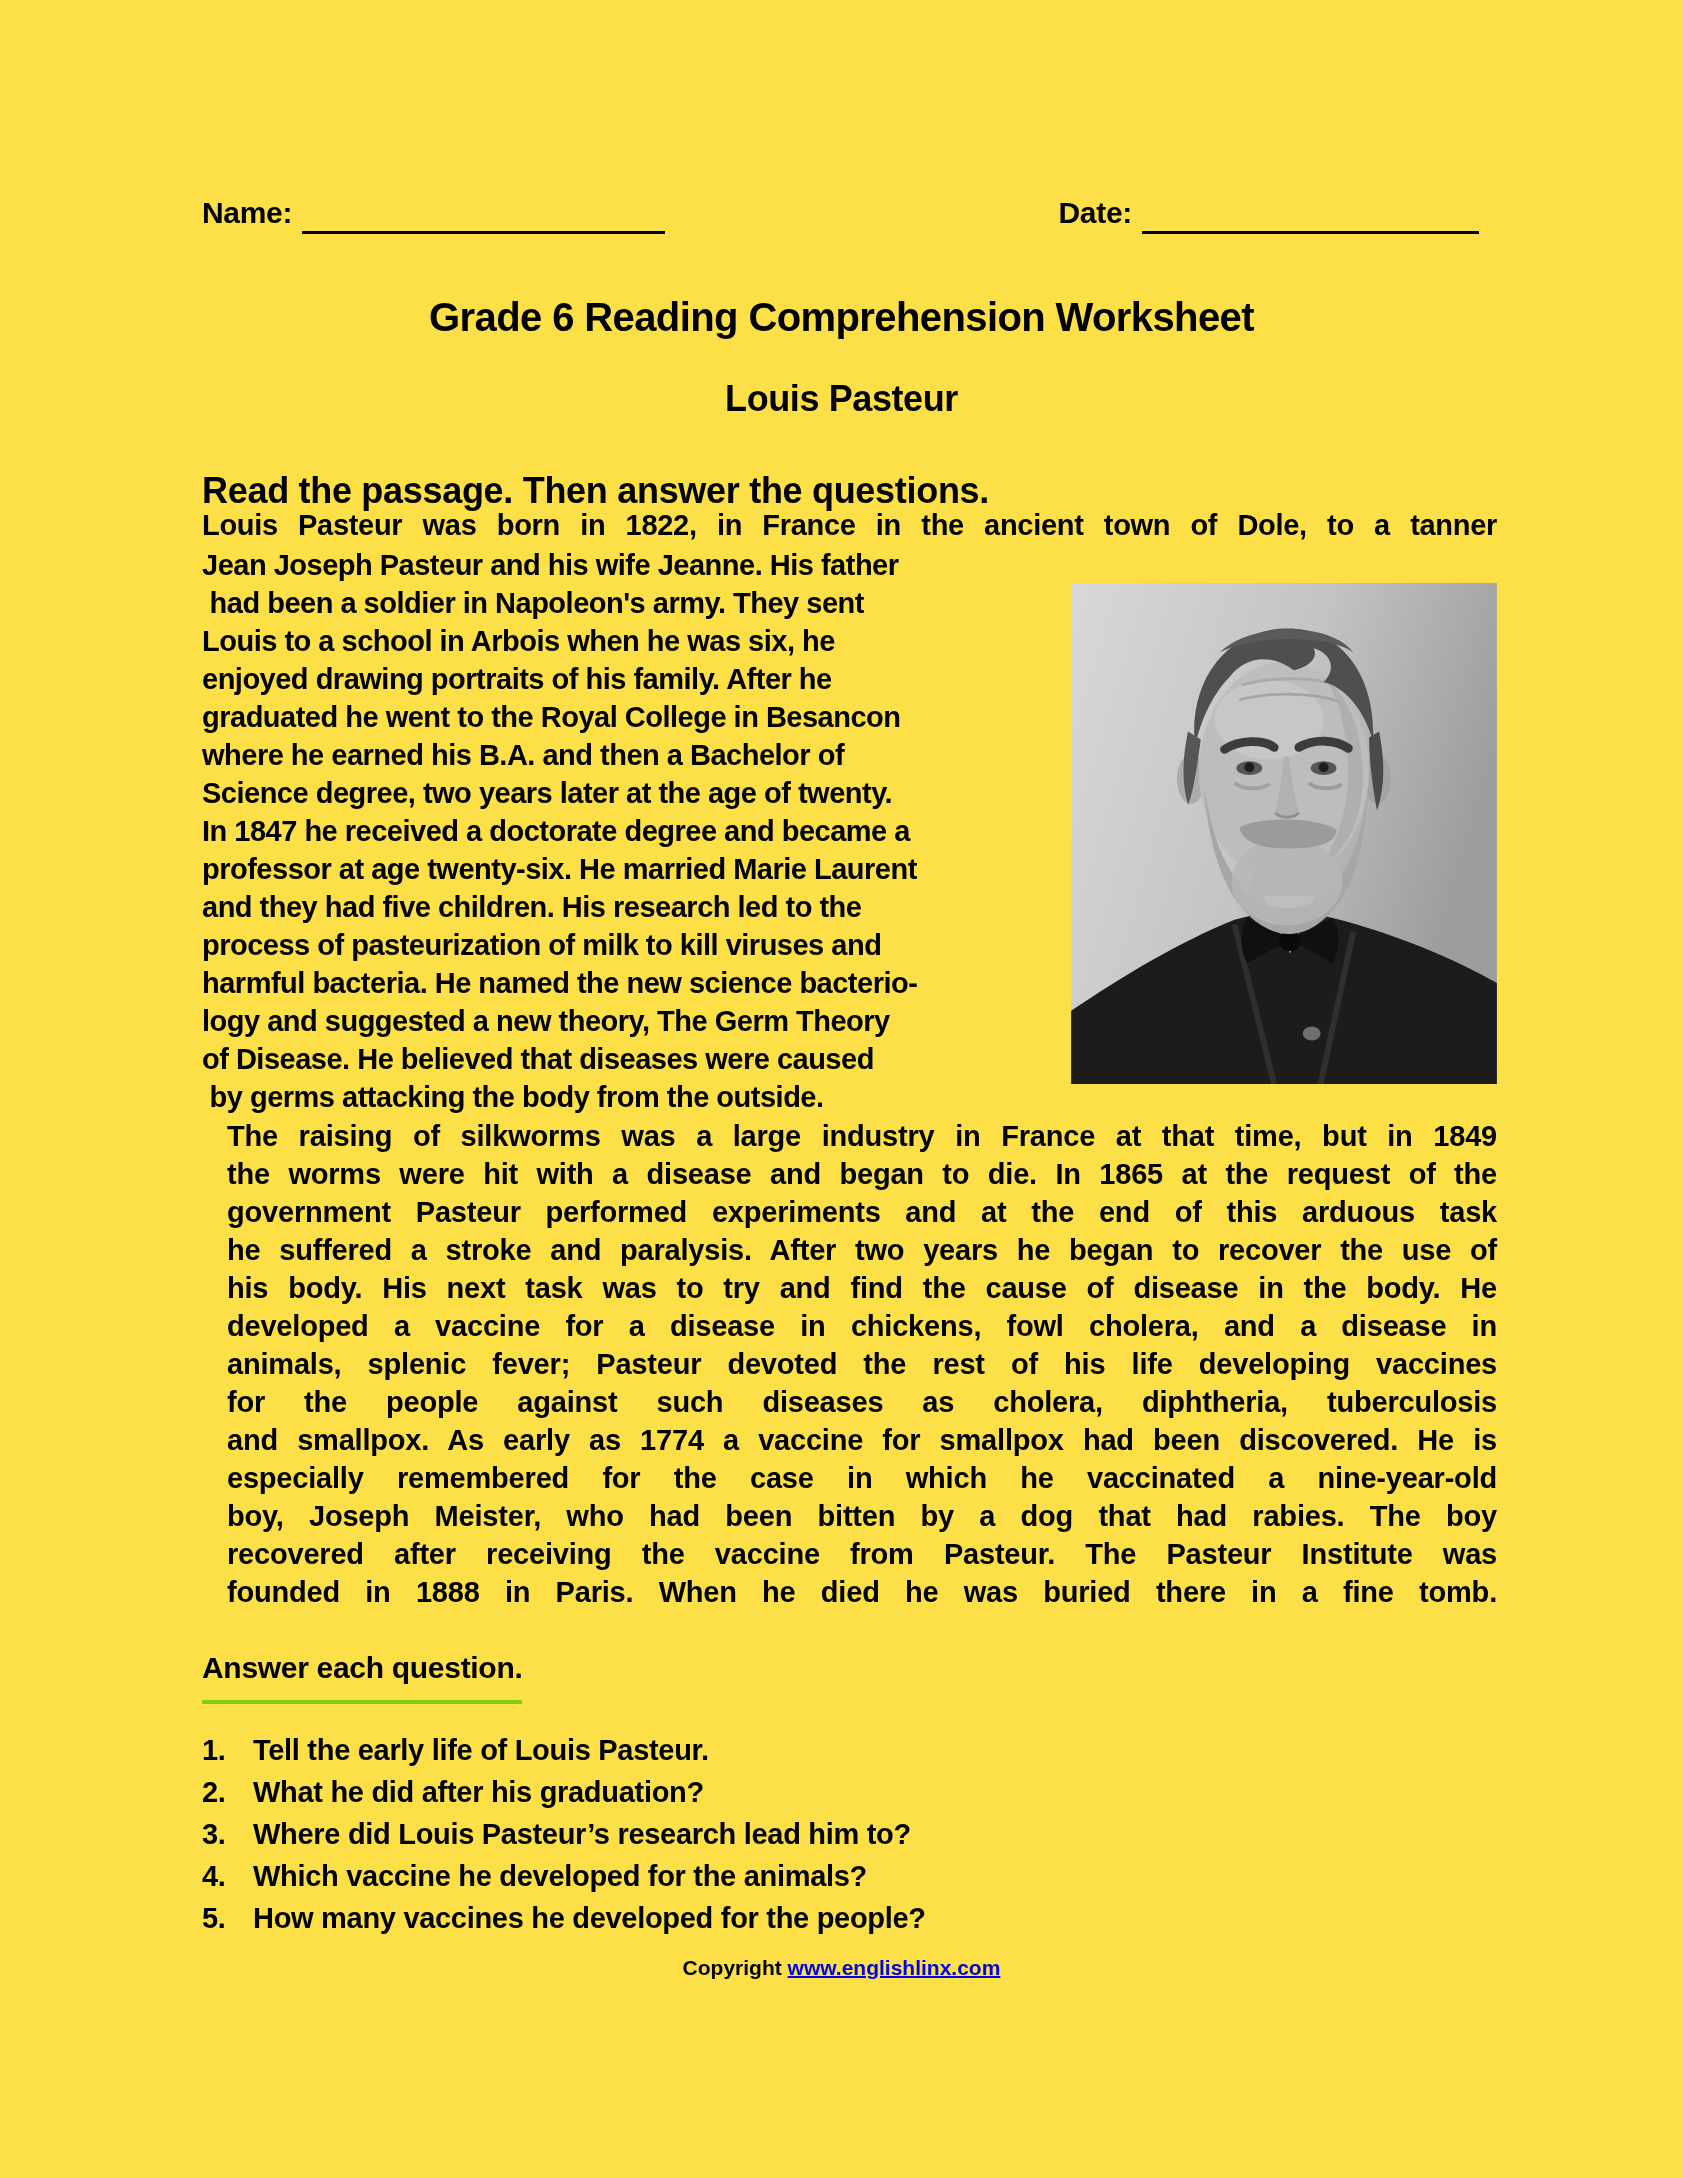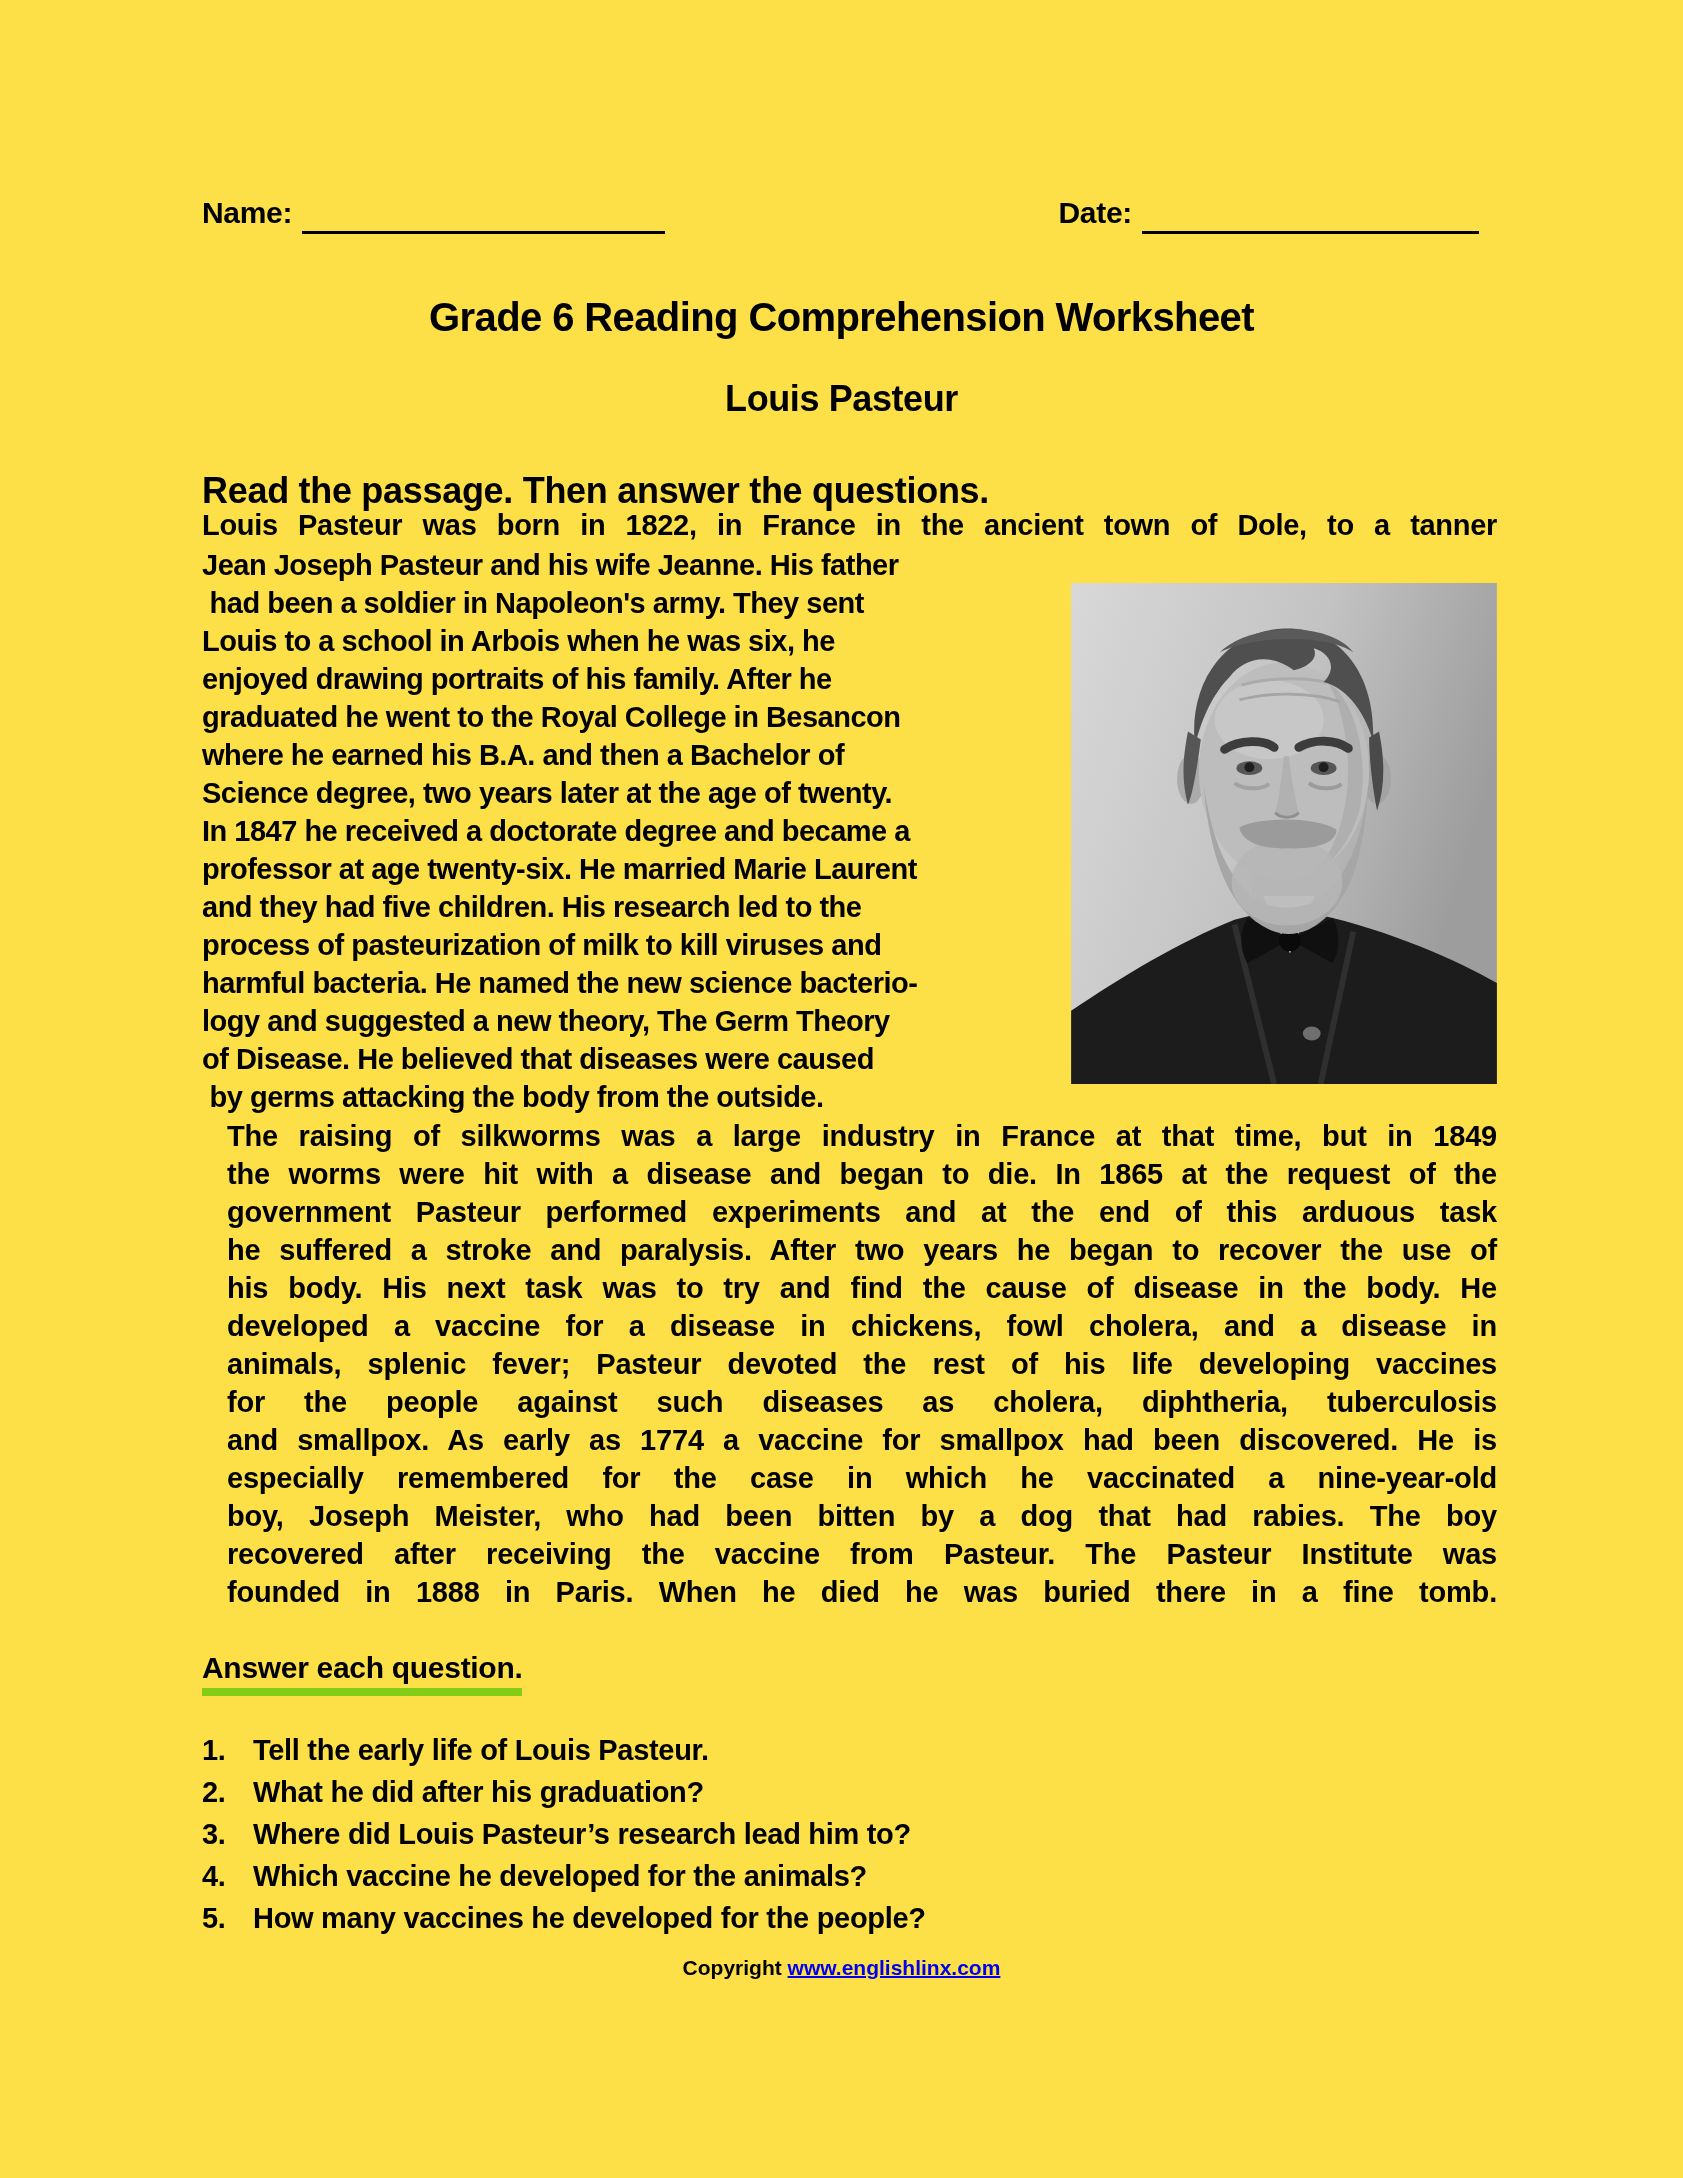--- a/index.html
+++ b/index.html
@@ -106,22 +106,22 @@
   }
 
   .answer-heading {
     position: absolute;
     top: 1651px; left: 202px;
     font-size: 30px;
     letter-spacing: -0.3px;
   }
   .answer-heading .underlined {
     display: inline-block;
-    border-bottom: 8px solid #84cc16;
-    padding-bottom: 3px;
+    border-bottom: 4px solid #84cc16;
+    padding-bottom: 15px;
   }
 
   .questions {
     position: absolute;
     top: 1731px; left: 202px;
     width: 1295px;
     font-size: 29px;
     letter-spacing: -0.3px;
   }
   .qrow { display: flex; line-height: 38px; margin-bottom: 4px; }

